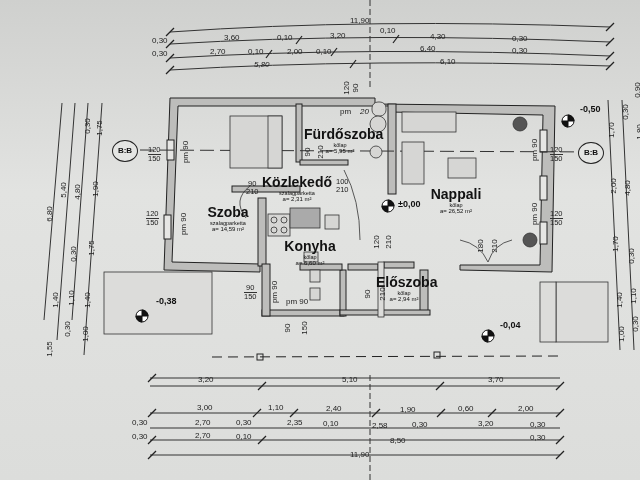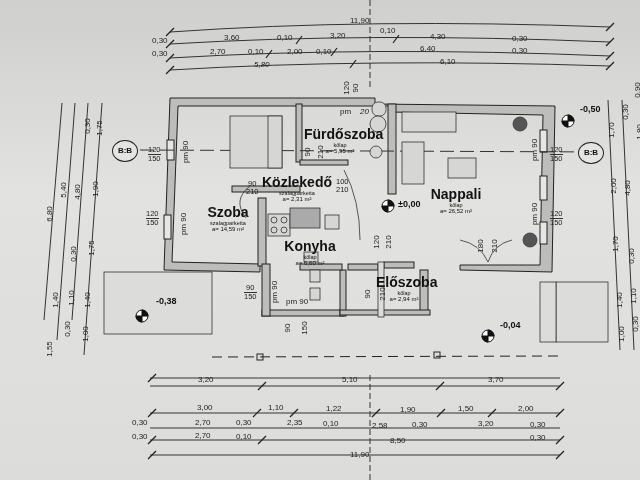--- a/index.html
+++ b/index.html
@@ -173,23 +173,23 @@
 <div class="t" style="left:420px;top:45px;">6,40</div>
 <div class="t" style="left:512px;top:47px;">0,30</div>
 <div class="t" style="left:254px;top:61px;font-style:italic;">5,80</div>
 <div class="t" style="left:440px;top:58px;">6,10</div>
 
 <div class="t" style="left:198px;top:376px;">3,20</div>
 <div class="t" style="left:342px;top:376px;">5,10</div>
 <div class="t" style="left:488px;top:376px;">3,70</div>
 <div class="t" style="left:197px;top:404px;">3,00</div>
 <div class="t" style="left:268px;top:404px;">1,10</div>
-<div class="t" style="left:326px;top:405px;">1,22</div>
+<div class="t" style="left:326px;top:405px;">2,40</div>
 <div class="t" style="left:400px;top:406px;">1,90</div>
-<div class="t" style="left:458px;top:405px;">1,50</div>
+<div class="t" style="left:458px;top:405px;">0,60</div>
 <div class="t" style="left:518px;top:405px;">2,00</div>
 <div class="t" style="left:132px;top:419px;">0,30</div>
 <div class="t" style="left:195px;top:419px;">2,70</div>
 <div class="t" style="left:236px;top:419px;">0,30</div>
 <div class="t" style="left:287px;top:419px;">2,35</div>
 <div class="t" style="left:323px;top:420px;">0,10</div>
 <div class="t" style="left:372px;top:422px;">2,58</div>
 <div class="t" style="left:412px;top:421px;">0,30</div>
 <div class="t" style="left:478px;top:420px;">3,20</div>
 <div class="t" style="left:530px;top:421px;">0,30</div>

